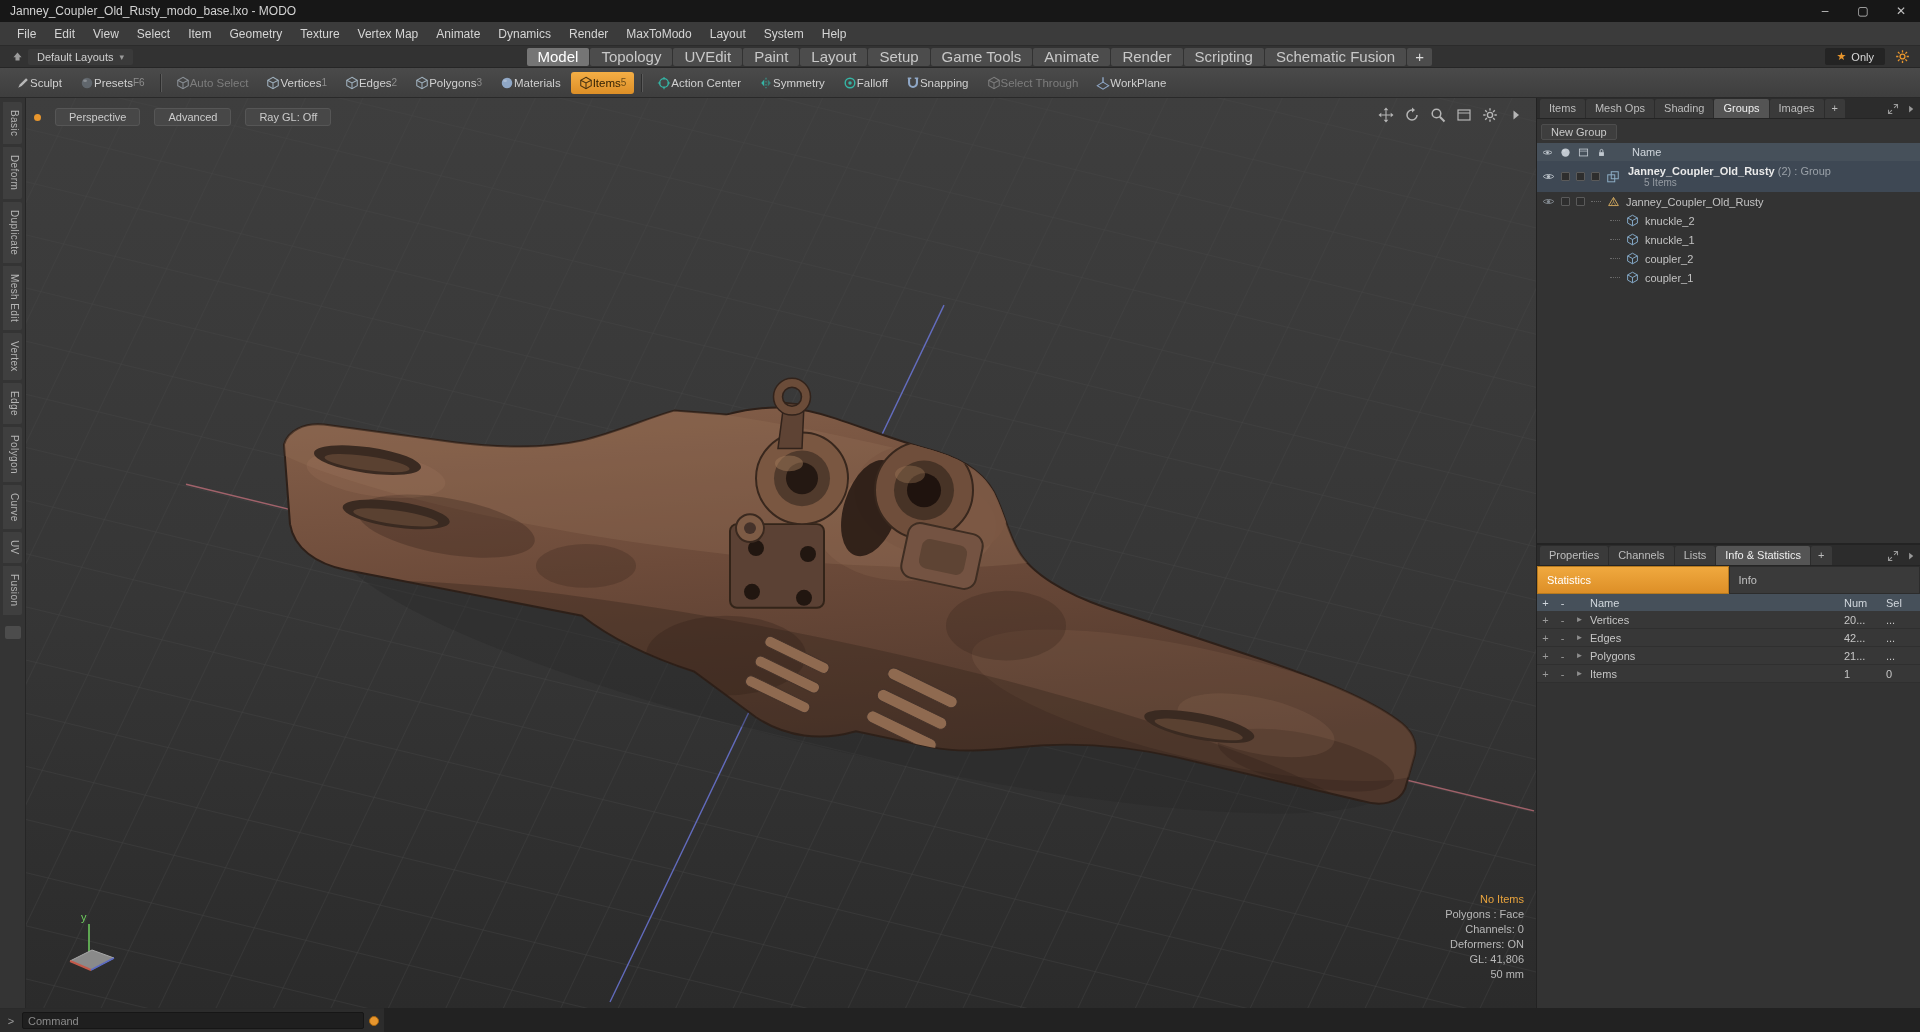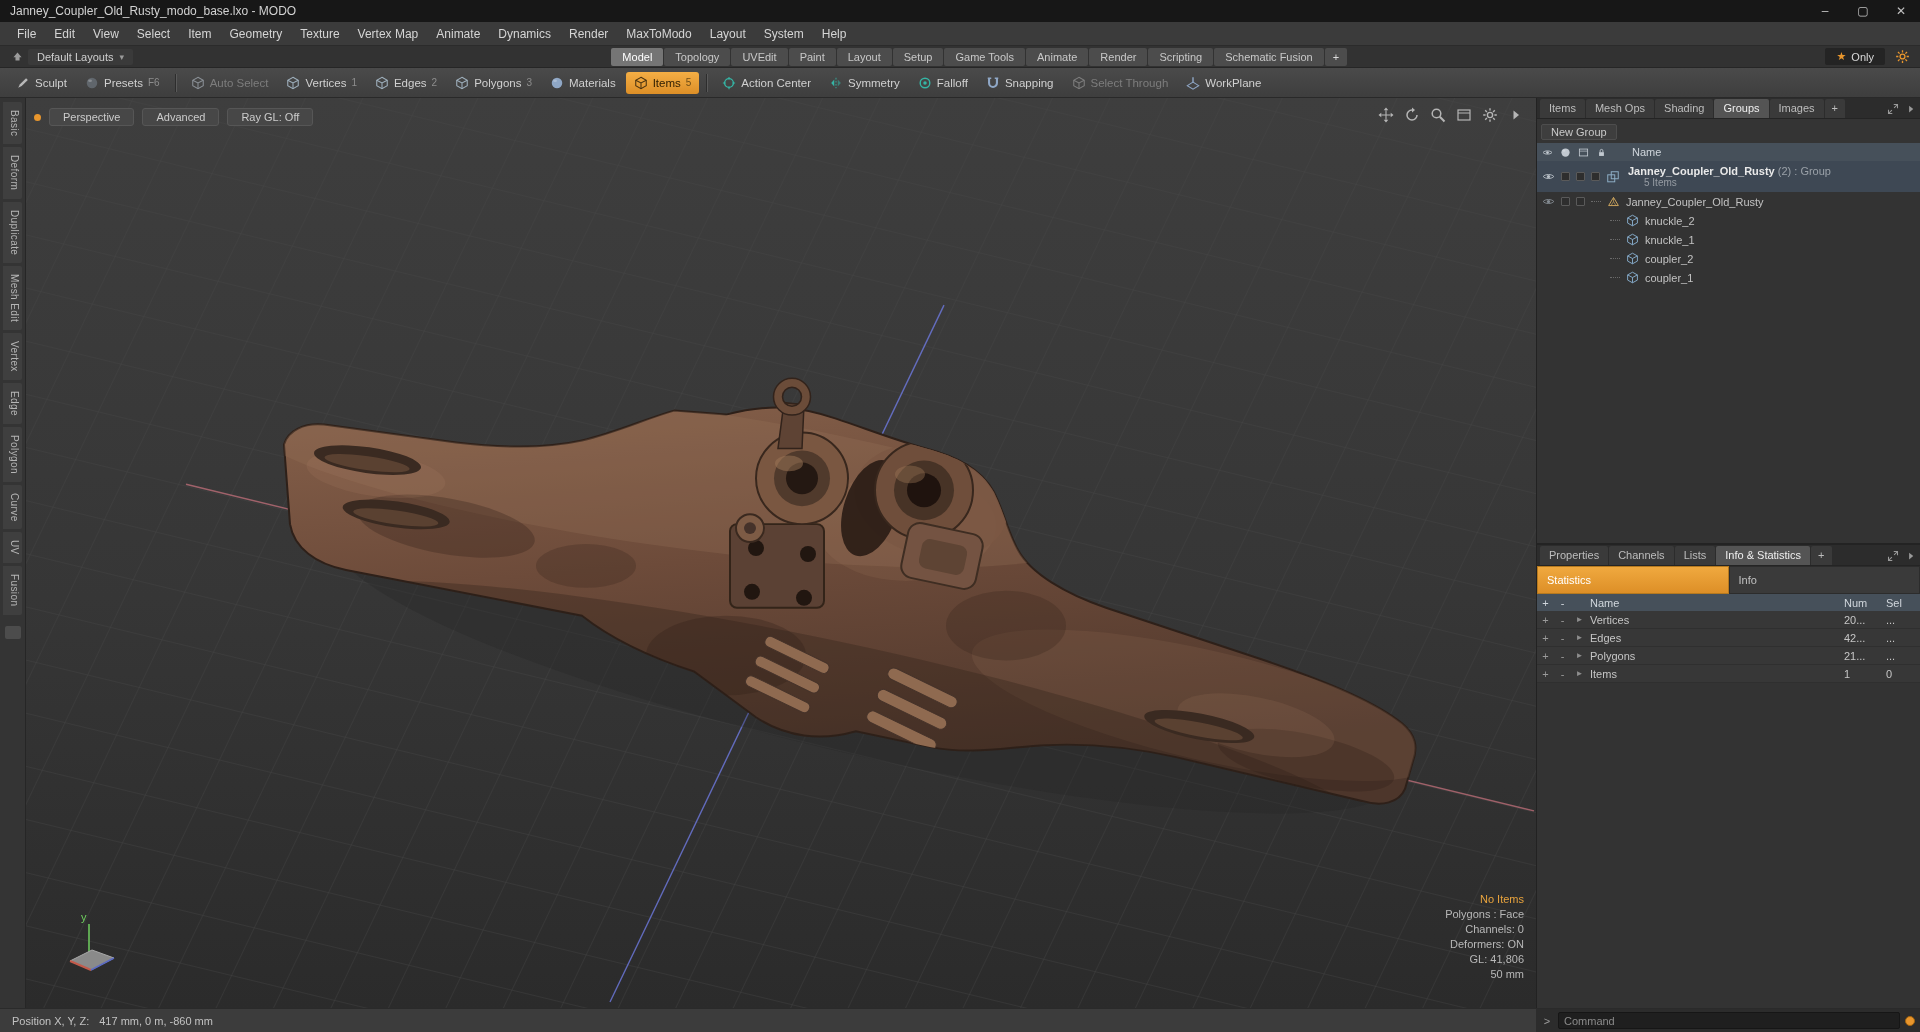--- a/index.html
+++ b/index.html
@@ -15,48 +15,48 @@
 .menu-bar{height:24px;background:#3b3b3b;border-bottom:1px solid #2b2b2b;display:flex;align-items:flex-end;padding-left:8px;flex:0 0 auto}
 .menu-item{padding:4px 9px;font-size:12px;color:#d5d5d5;cursor:default;border-radius:2px}
 
 
 .layout-bar{height:22px;background:#323232;border-bottom:1px solid #262626;display:flex;align-items:center;flex:0 0 auto;padding:0 6px}
 .lb-home{width:22px;display:flex;justify-content:center;color:#9a9a9a}
 .lb-home svg{width:13px;height:13px;color:#9a9a9a}
 .lb-dropdown{display:flex;align-items:center;gap:6px;background:#3a3a3a;border-radius:2px;padding:2px 9px;font-size:11px;color:#cfcfcf;cursor:pointer}
 .lb-dropdown .arr{font-size:9px;color:#9a9a9a}
 .ws-tabs{display:flex;gap:1px;margin:0 auto;height:18px}
-.ws-tab{background:#4c4c4c;padding:2px 11px;font-size:11px;color:#c8c8c8;border-radius:2px;cursor:pointer;line-height:14px}
+.ws-tab{background:#4c4c4c;padding:2px 11px;font-size:15px;color:#c8c8c8;border-radius:2px;cursor:pointer;line-height:14px}
 .ws-tab.active{background:#757575;color:#fff}
 .ws-tab.add{padding:2px 8px;color:#dcdcdc}
 .lb-right{display:flex;align-items:center;gap:10px;margin-right:4px}
 .only-btn{display:flex;align-items:center;gap:5px;background:#242424;padding:2px 11px;border-radius:2px;font-size:11px;color:#d8d8d8;cursor:pointer}
 .only-btn .star{color:#e8962d;font-size:11px}
 .lb-gear{width:15px;height:15px;color:#e8962d;cursor:pointer}
 
 
 .toolbar{height:30px;background:linear-gradient(#4a4a4a,#3e3e3e);border-bottom:1px solid #292929;display:flex;align-items:center;padding:0 8px;gap:2px;flex:0 0 auto}
-.tb-btn{display:flex;align-items:center;gap:5px;padding:4px 8px;font-size:11.5px;color:#d0d0d0;border-radius:3px;cursor:pointer;white-space:nowrap}
+.tb-btn{display:flex;align-items:center;padding:4px 8px;font-size:11.5px;color:#d0d0d0;border-radius:3px;cursor:pointer;white-space:nowrap}
 .tb-btn .shortcut{color:#8d8d8d;font-size:10px}
 .tb-btn.disabled{color:#7d7d7d}
 .tb-btn.active-orange{background:linear-gradient(#f4ae45,#dd8f27);color:#322003}
 .tb-btn.active-orange .shortcut{color:#6e4d17}
 .tb-sep{width:1px;height:18px;background:#2d2d2d;box-shadow:1px 0 0 #5a5a5a;margin:0 5px}
 .ico{width:14px;height:14px;flex:0 0 auto}
 
 
 .main{display:flex;flex:1;min-height:0}
 .left-tabs{width:26px;background:#343434;border-right:1px solid #262626;display:flex;flex-direction:column;align-items:center;padding-top:4px;gap:3px;flex:0 0 auto}
 .side-tab{writing-mode:vertical-rl;font-size:10px;color:#b5b5b5;background:#3f3f3f;padding:8px 2px;width:19px;text-align:center;letter-spacing:.4px;cursor:pointer;border-radius:0 2px 2px 0}
 .side-handle{width:16px;height:13px;background:#4c4c4c;border-radius:2px;margin-top:8px;cursor:pointer}
 
 
 .viewport{flex:1;position:relative;min-width:0;background:#333;cursor:crosshair}
 .viewport svg.scene{position:absolute;inset:0;width:100%;height:100%;display:block}
-.vp-topleft{position:absolute;top:10px;left:8px;display:flex;align-items:center;gap:8px}
+.vp-topleft{position:absolute;top:10px;left:8px;display:flex;align-items:center;gap:14px}
 .vp-dot{width:7px;height:7px;border-radius:50%;background:#e8962d}
 .vp-btn{background:#474747;border:1px solid #565656;border-radius:3px;padding:2px 13px;font-size:11px;color:#cccccc;cursor:pointer}
 .vp-nav{position:absolute;top:9px;right:12px;display:flex;gap:10px;align-items:center}
 .vp-nav svg{width:16px;height:16px;color:#b5b5b5;cursor:pointer}
 .vp-info{position:absolute;right:12px;bottom:26px;text-align:right;font-size:11px;line-height:15px;color:#b8b8b8;pointer-events:none}
 .vp-info .hl{color:#e8a33d}
 .gizmo{position:absolute;left:36px;bottom:24px;width:76px;height:76px;pointer-events:none}
 
 
 .right-panel{width:384px;background:#303030;border-left:1px solid #222;display:flex;flex-direction:column;flex:0 0 auto}
@@ -674,24 +674,20 @@
           <span class="c-name">Items</span>
           <span class="c-num">1</span>
           <span class="c-sel">0</span>
         </div>
         <div class="stats-filler"></div>
       </div>
     </div>
   </div>
 
   <div class="bottom-bar">
-    <div class="status">
-      <span>Position X, Y, Z:</span>
-      <span>417 mm, 0 m, -860 mm</span>
-    </div>
     <div class="cmd">
       <span class="cmd-prompt">&gt;</span>
       <input class="cmd-input" placeholder="Command" style="">
       <div class="cmd-dot"></div>
     </div>
   </div>
 
 </div>
 
 </body></html>

